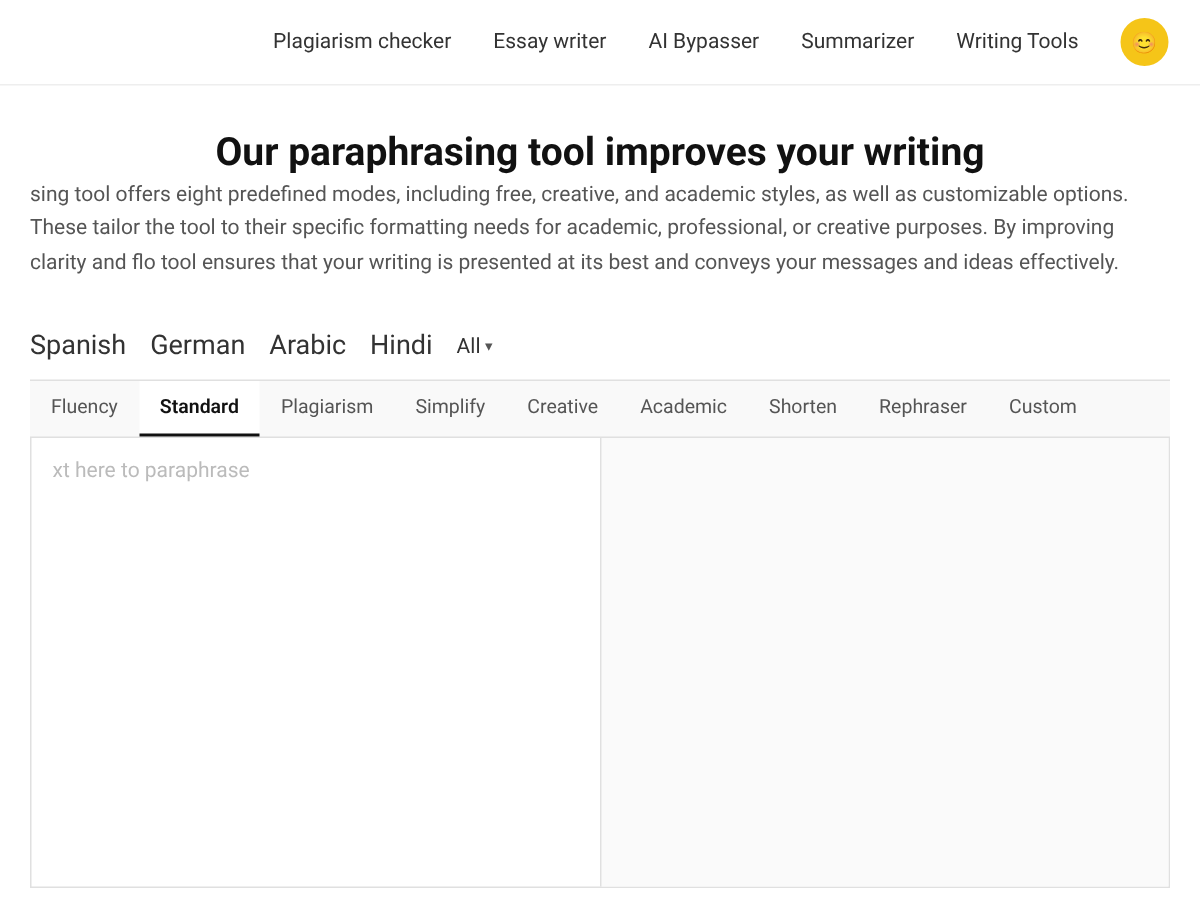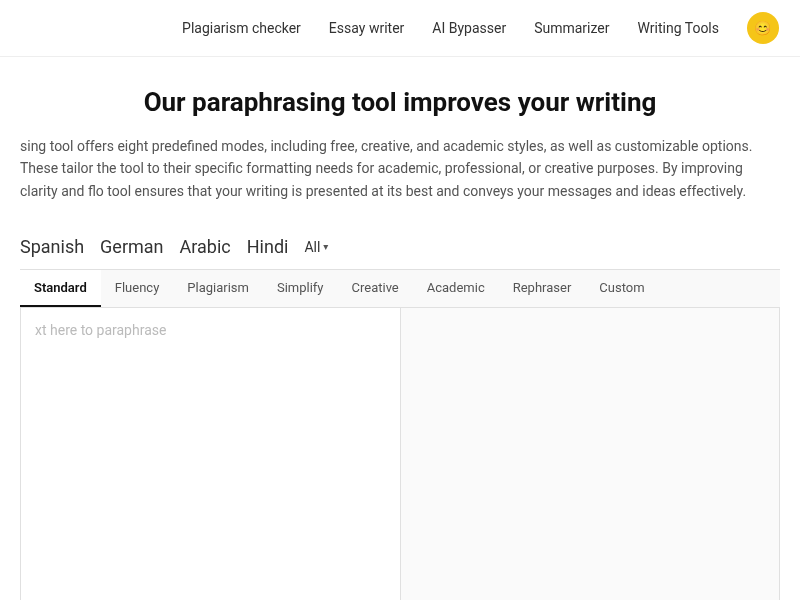--- a/index.html
+++ b/index.html
@@ -58,21 +58,21 @@
     
     .main {
       padding: 30px 20px 0 20px;
     }
 
     .page-title {
       text-align: center;
       font-size: 26px;
       font-weight: 700;
       color: #111;
-      margin-bottom: 18px;
+      margin-bottom: 2px;
     }
 
     .description {
       font-size: 14px;
       color: #555;
       line-height: 1.6;
       margin-bottom: 22px;
       overflow: hidden;
     }
 
@@ -196,26 +196,27 @@
     <span class="lang-tab">German</span>
     <span class="lang-tab">Arabic</span>
     <span class="lang-tab">Hindi</span>
     <span class="lang-all">
       <span>All</span>
       <span class="chevron-down">▾</span>
     </span>
   </div>
 
   <div class="mode-tabs">
+    <span class="mode-tab">Fluency</span>
     <span class="mode-tab active">Standard</span>
-    <span class="mode-tab">Fluency</span>
     <span class="mode-tab">Plagiarism</span>
     <span class="mode-tab">Simplify</span>
     <span class="mode-tab">Creative</span>
     <span class="mode-tab">Academic</span>
+    <span class="mode-tab">Shorten</span>
     <span class="mode-tab">Rephraser</span>
     <span class="mode-tab">Custom</span>
   </div>
 
   <div class="editor-section">
     <div class="editor-left">
       <textarea class="editor-input" placeholder="xt here to paraphrase" style=""></textarea>
     </div>
     <div class="editor-right">
     </div>

